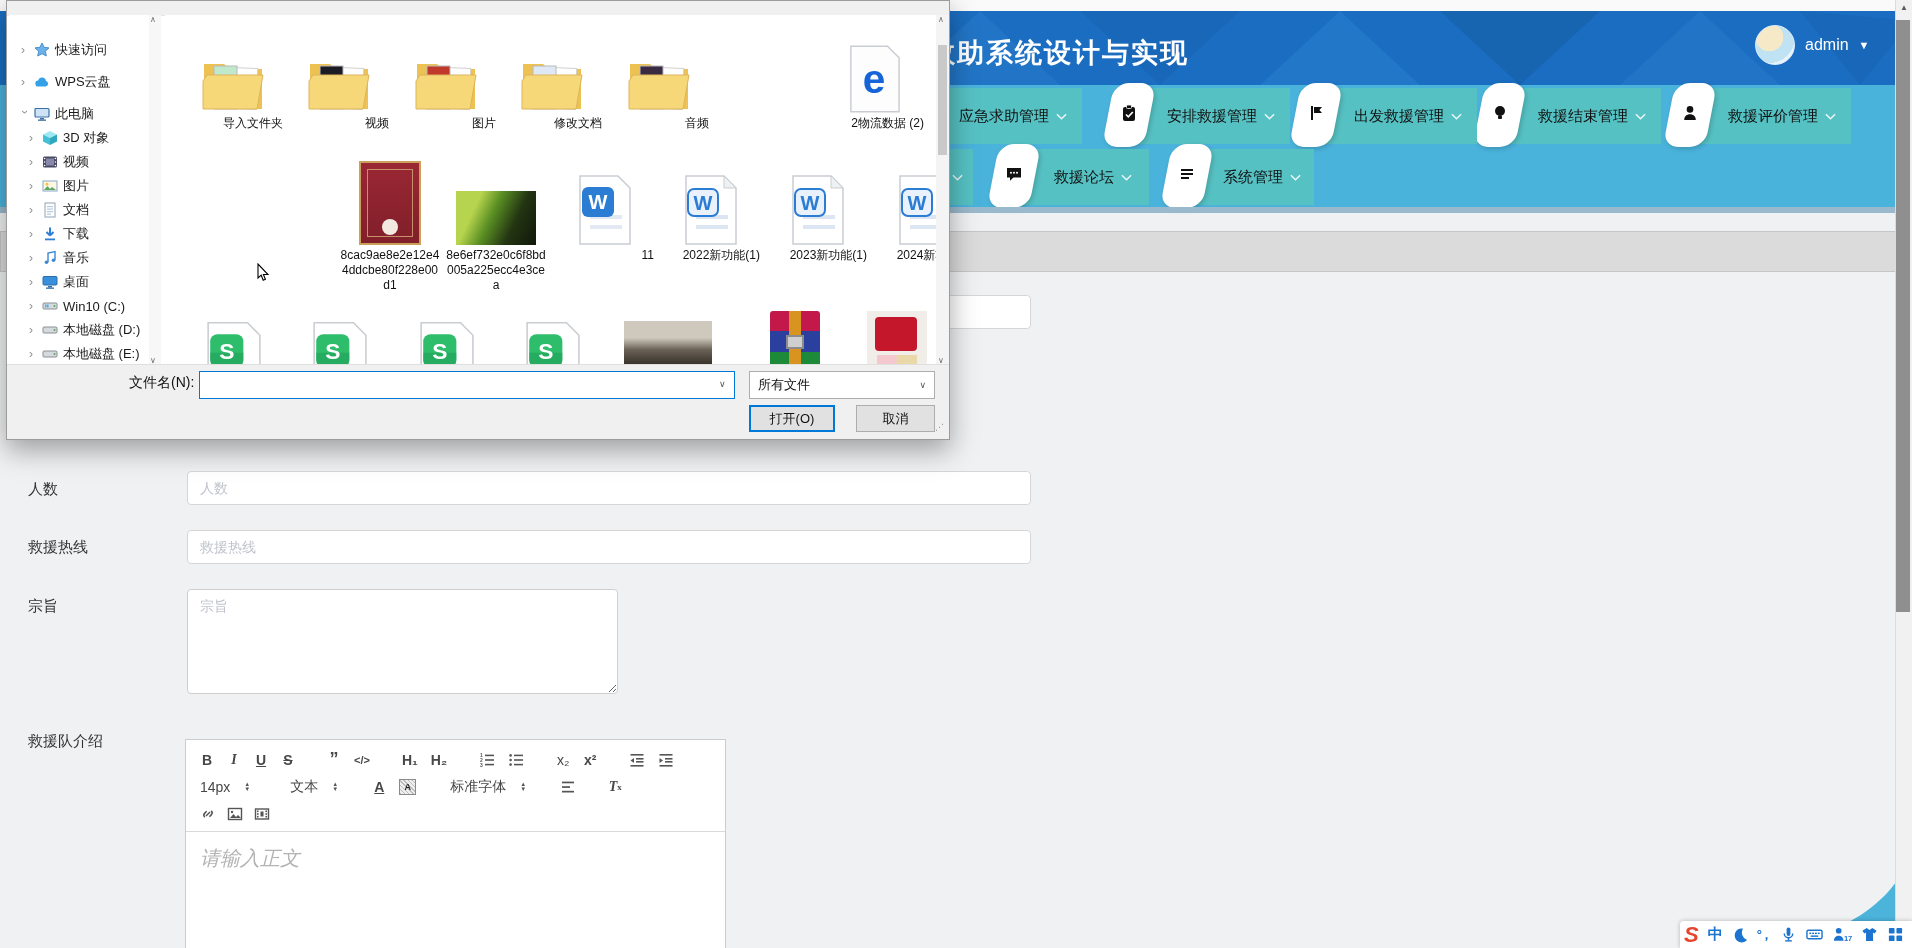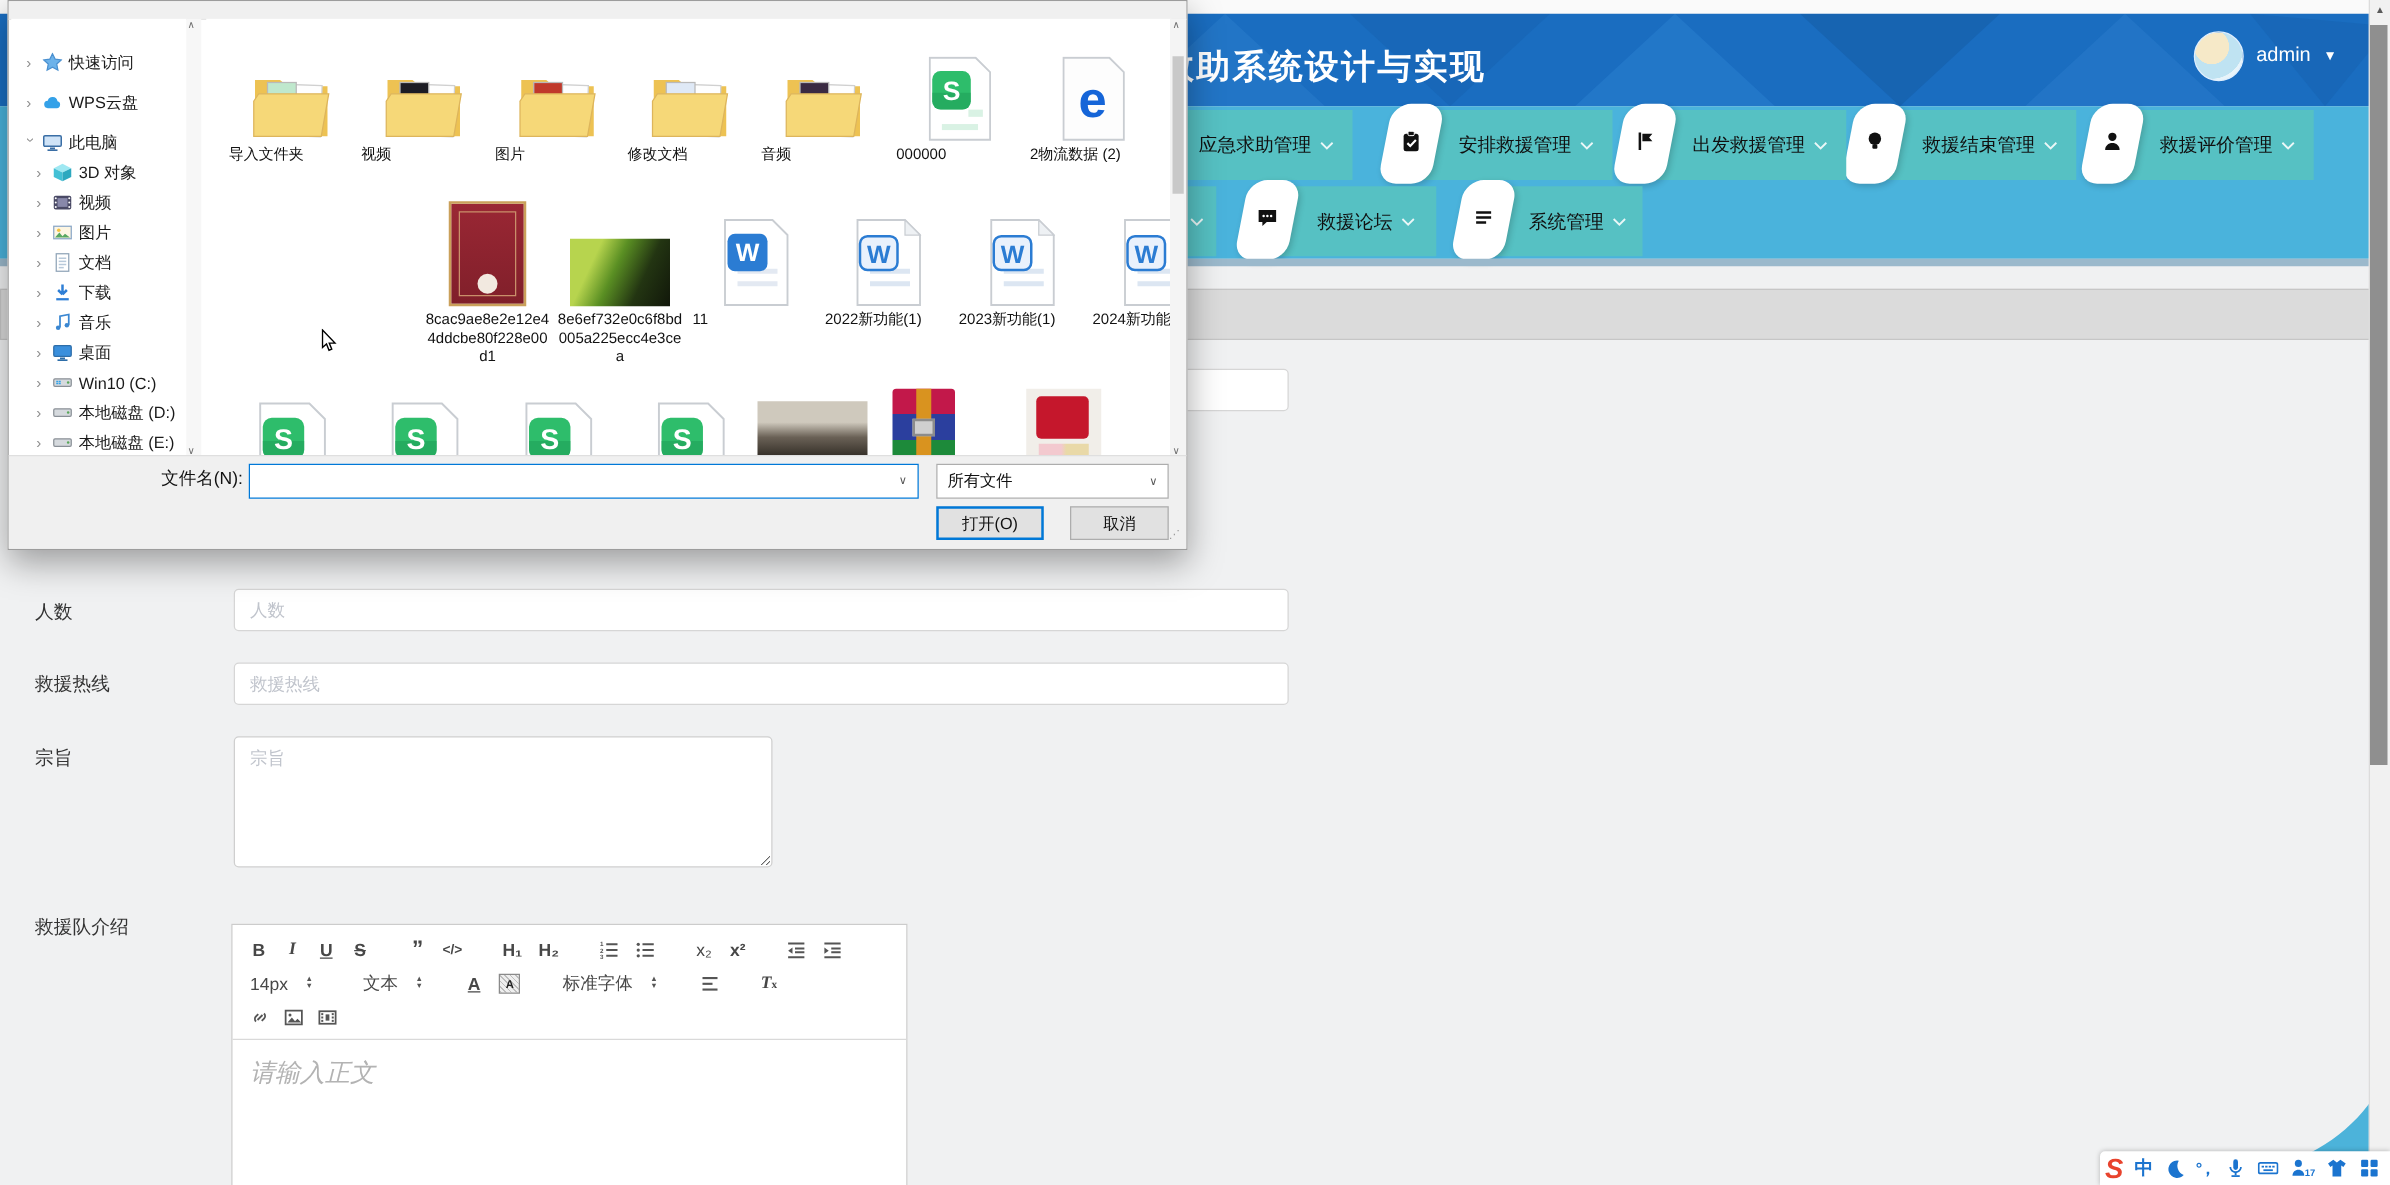--- a/index.html
+++ b/index.html
@@ -78,21 +78,21 @@
   .trow{position:absolute;left:0;width:138px;height:22px;display:flex;align-items:center;gap:5px;font-size:13px;color:#1a1a1a;white-space:nowrap;}
   .trow.lv1{padding-left:20px;}
   .trow.lv0{padding-left:12px;}
   .tchev{color:#8f8f8f;font-size:12px;width:8px;display:inline-block;}
   .tchev.open{transform:rotate(90deg);}
   .tsel{position:absolute;left:27px;top:254px;width:111px;height:22px;background:#cce8ff;}
   .tree-sb{position:absolute;left:142px;top:14px;width:12px;bottom:74px;background:#f7f7f7;}
   .sb-arr{position:absolute;left:1px;font-size:8px;color:#6e6e6e;}
 
   .files{position:absolute;left:158px;top:14px;width:772px;bottom:74px;overflow:hidden;background:#fff;}
-  .cell{position:absolute;width:106px;display:flex;flex-direction:column;align-items:flex-start;}
+  .cell{position:absolute;width:106px;display:flex;flex-direction:column;align-items:flex-end;}
   .cell .icw{display:flex;align-items:flex-end;justify-content:center;width:100%;}
   .fname{font-size:12px;line-height:15px;color:#111;text-align:center;word-break:break-all;margin-top:3px;padding:0 3px;}
   .sel-gray{position:absolute;left:385px;top:16px;width:107px;height:119px;background:#d9d9d9;}
   .sel-blue{position:absolute;left:172px;top:132px;width:106px;height:153px;background:#cde8ff;}
   .files-sb{position:absolute;right:0;top:14px;width:13px;bottom:74px;background:#f4f4f4;}
   .fsb-thumb{position:absolute;left:2px;top:30px;width:9px;height:110px;background:#c9c9c9;}
 
   
   .thumb-cert{width:62px;height:84px;background:linear-gradient(#9a2734,#801f2a);border:2px solid #caa05a;box-sizing:border-box;position:relative;}
   .thumb-cert::before{content:"";position:absolute;left:6px;top:6px;right:6px;bottom:6px;border:1px solid #c98f6a;}
@@ -725,28 +725,20 @@
         <div class="fname">修改文档</div>
       </div>
       <div class="cell" style="left:441px;top:20px">
         <div class="icw" style="height:78px">
             <svg width="64" height="58" style="color:#3a2a42">
               <use href="#sy-folder"></use>
             </svg>
           </div>
         <div class="fname">音频</div>
       </div>
-      <div class="cell" style="left:549px;top:20px">
-        <div class="icw" style="height:78px">
-            <svg width="54" height="68">
-              <use href="#sy-sfile"></use>
-            </svg>
-          </div>
-        <div class="fname">000000</div>
-      </div>
       <div class="cell" style="left:656px;top:20px">
         <div class="icw" style="height:78px">
             <svg width="54" height="68">
               <use href="#sy-edge"></use>
             </svg>
           </div>
         <div class="fname">2物流数据 (2)</div>
       </div>
 
       <div class="cell" style="left:172px;top:140px;width:106px">

